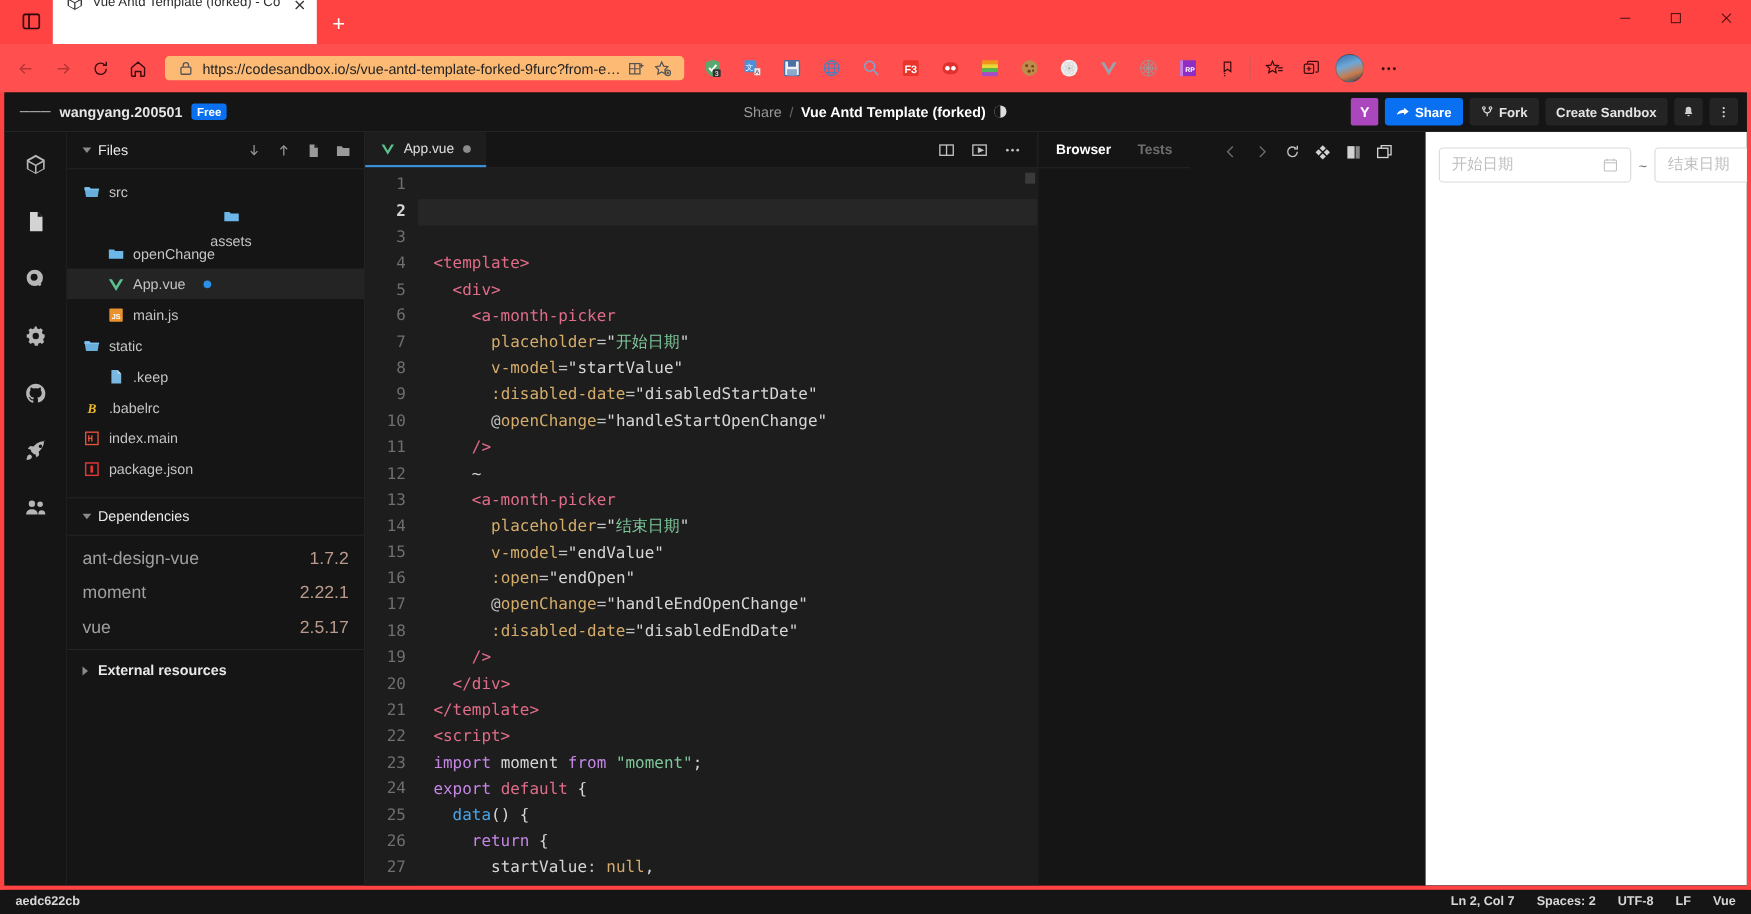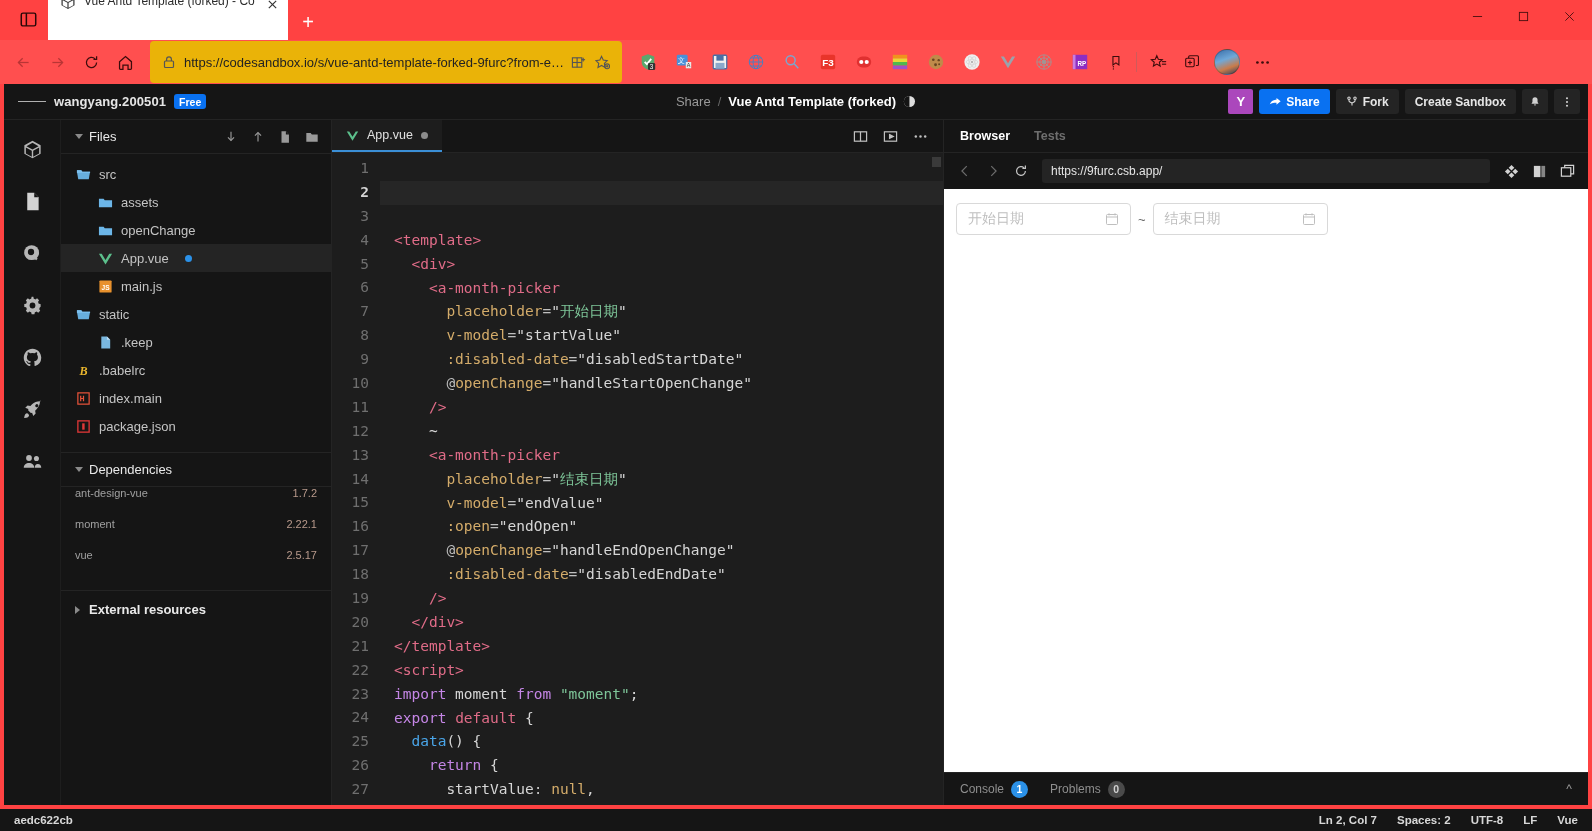--- a/index.html
+++ b/index.html
@@ -85,21 +85,21 @@
   .tb-icon {
     width: 34px; height: 34px;
     display:flex;align-items:center;justify-content:center;
     border-radius: 4px;
     color: #3c0c0c; flex: 0 0 34px;
   }
   .tb-icon svg { width: 17px; height: 17px; }
   .tb-icon.dim { color: #b93535; }
   .omnibox {
     flex: 1 1 auto;
-    height: 42px; background: #eab308;
+    height: 22px; background: #fdba74;
     border-radius: 4px;
     display: flex; align-items: center;
     padding: 0 8px;
     margin: 0 8px;
     min-width: 100px;
     max-width: 472px;
   }
   .omnibox .lock { width: 14px; height: 14px; margin: 0 8px 0 4px; flex:0 0 14px; color:#555;}
   .url-text {
     font-size: 13px; color: #222;
@@ -228,22 +228,22 @@
     border-radius:3px; display:flex;align-items:center; gap:7px; padding:0 8px;
     color:#8e8e8e; font-size:12.5px;
   }
   .dep-search svg{width:12px;height:12px;flex:0 0 12px;}
   .dep-menu-btn {
     width:26px;height:26px;background:#242424;border:1px solid #2e2e2e;border-radius:3px;
     display:flex;align-items:center;justify-content:center;
   }
   .dep-menu-btn span{display:block;width:12px;height:1.5px;background:#b4b4b4;margin:1.5px 0;}
   .dep-row {
-    height:31px;display:flex;align-items:flex-start;padding:0 14px;
-    font-size:11px;color:#a0a0a0;
+    height:31px;display:flex;align-items:flex-end;padding:0 14px;
+    font-size:16px;color:#a0a0a0;
   }
   .dep-ver { margin-left:auto; color:#b99a8c; }
   .ext-res {
     margin-top:10px;border-top:1px solid #242424;
     height:38px;display:flex;align-items:center;gap:9px;padding:0 14px;
     color:#e9e9e9;font-weight:700;font-size:13px;
   }
 
   
   .editor-col { flex:1 1 auto; display:flex;flex-direction:column; min-width:0; background:#1d1d1d;}
@@ -293,22 +293,22 @@
   .c-prop{color:#d6d6d6;}
   .c-val{color:#d4ac6a;}
   .c-plain{color:#d6d6d6;}
   .minimap-bar{
     position:absolute;right:0;top:0;width:14px;height:100%;
   }
   .mm-thumb{position:absolute;right:2px;top:4px;width:9px;height:10px;background:#3a3a3a;}
 
   
   .preview-col {
-    width: 645px; flex:0 0 645px; display:flex;flex-direction:column;
-    background:#151515; border-left:1px solid #242424;
+    width: 645px; flex:0 0 645px; display:flex;
+    background:#151515; border-left:1px solid #242424;gap:16px;
   }
   .prev-tabs{height:33px;flex:0 0 33px;display:flex;align-items:center;gap:24px;padding:0 16px;border-bottom:1px solid #242424;}
   .prev-tab{font-size:12.5px;color:#6e6e6e;font-weight:700;}
   .prev-tab.active{color:#fff;}
   .prev-url-bar{height:36px;flex:0 0 36px;display:flex;align-items:center;gap:2px;padding:0 8px;background:#151515;}
   .pnav{width:26px;height:26px;display:flex;align-items:center;justify-content:center;color:#6c6c6c;}
   .pnav.on{color:#c4c4c4;}
   .pnav svg{width:14px;height:14px;}
   .prev-url{
     flex:1;height:24px;background:#242424;border-radius:3px;
@@ -723,21 +723,21 @@
             <div class="file-row" style="padding-left: 14px;">
               <span class="ficon">
                 <svg viewBox="0 0 16 16" fill="#6cb6e8">
                   <path d="M1 3.5h4.6l1.2 1.5H15V6H1z"></path>
                   <path d="M1 5.2h14l-1.4 7.8H2.4z" fill="#6cb6e8" opacity=".95"></path>
                   <path d="M1 3.5h4.6l1.2 1.5H15v1H1z" fill="#7cc0ee"></path>
                 </svg>
               </span>
               <span class="fname">src</span>
             </div>
-            <div class="file-row" style="padding-left: 36px;">
+            <div class="file-row" style="padding-left: 36px; flex-direction: column;">
               <span class="ficon">
                 <svg viewBox="0 0 16 16" fill="#6cb6e8">
                   <path d="M1 4h5l1.2 1.5H15V13H1z"></path>
                 </svg>
               </span>
               <span class="fname">assets</span>
             </div>
             <div class="file-row" style="padding-left: 36px;">
               <span class="ficon">
                 <svg viewBox="0 0 16 16" fill="#6cb6e8">
@@ -926,21 +926,20 @@
               <svg viewBox="0 0 16 16" fill="none" stroke="currentColor" stroke-width="1.4">
                 <polyline points="6,2.5 11.5,8 6,13.5"></polyline>
               </svg>
             </div>
           <div class="pnav on">
               <svg viewBox="0 0 16 16" fill="none" stroke="currentColor" stroke-width="1.4">
                 <path d="M13 8a5 5 0 1 1-1.5-3.6"></path>
                 <polyline points="13,1.6 13,5 9.6,5"></polyline>
               </svg>
             </div>
-          <div class="prev-url">https://9furc.csb.app/</div>
           <div class="pact">
               <svg viewBox="0 0 16 16" fill="currentColor">
                 <polygon points="8,1 11,4 8,7 5,4"></polygon>
                 <polygon points="8,9 11,12 8,15 5,12"></polygon>
                 <polygon points="1,8 4,5 7,8 4,11"></polygon>
                 <polygon points="15,8 12,5 9,8 12,11"></polygon>
               </svg>
             </div>
           <div class="pact">
               <svg viewBox="0 0 16 16" fill="currentColor">

